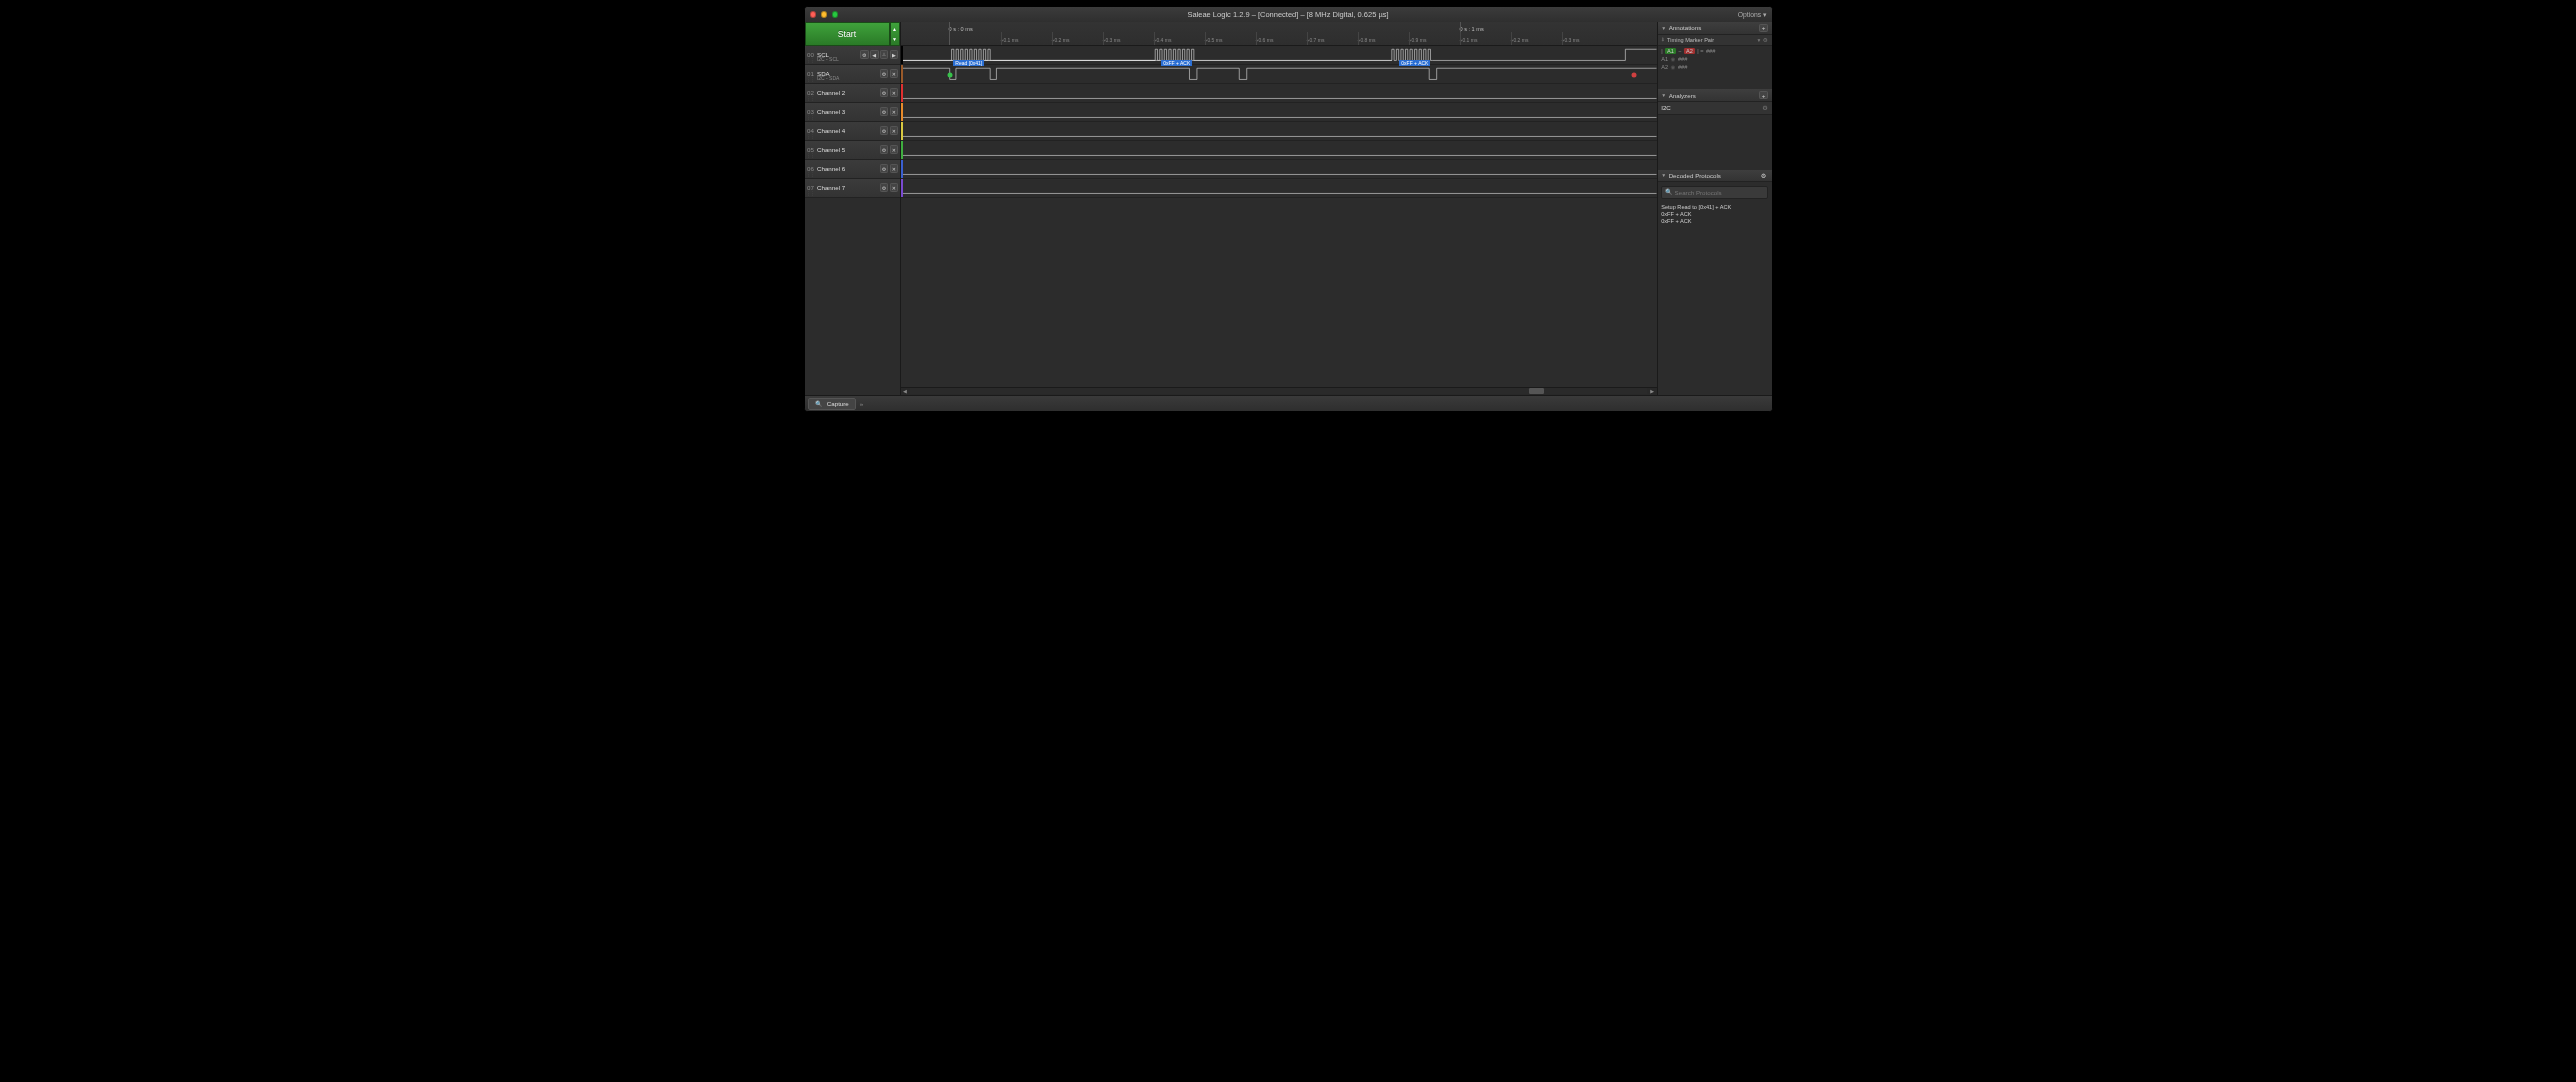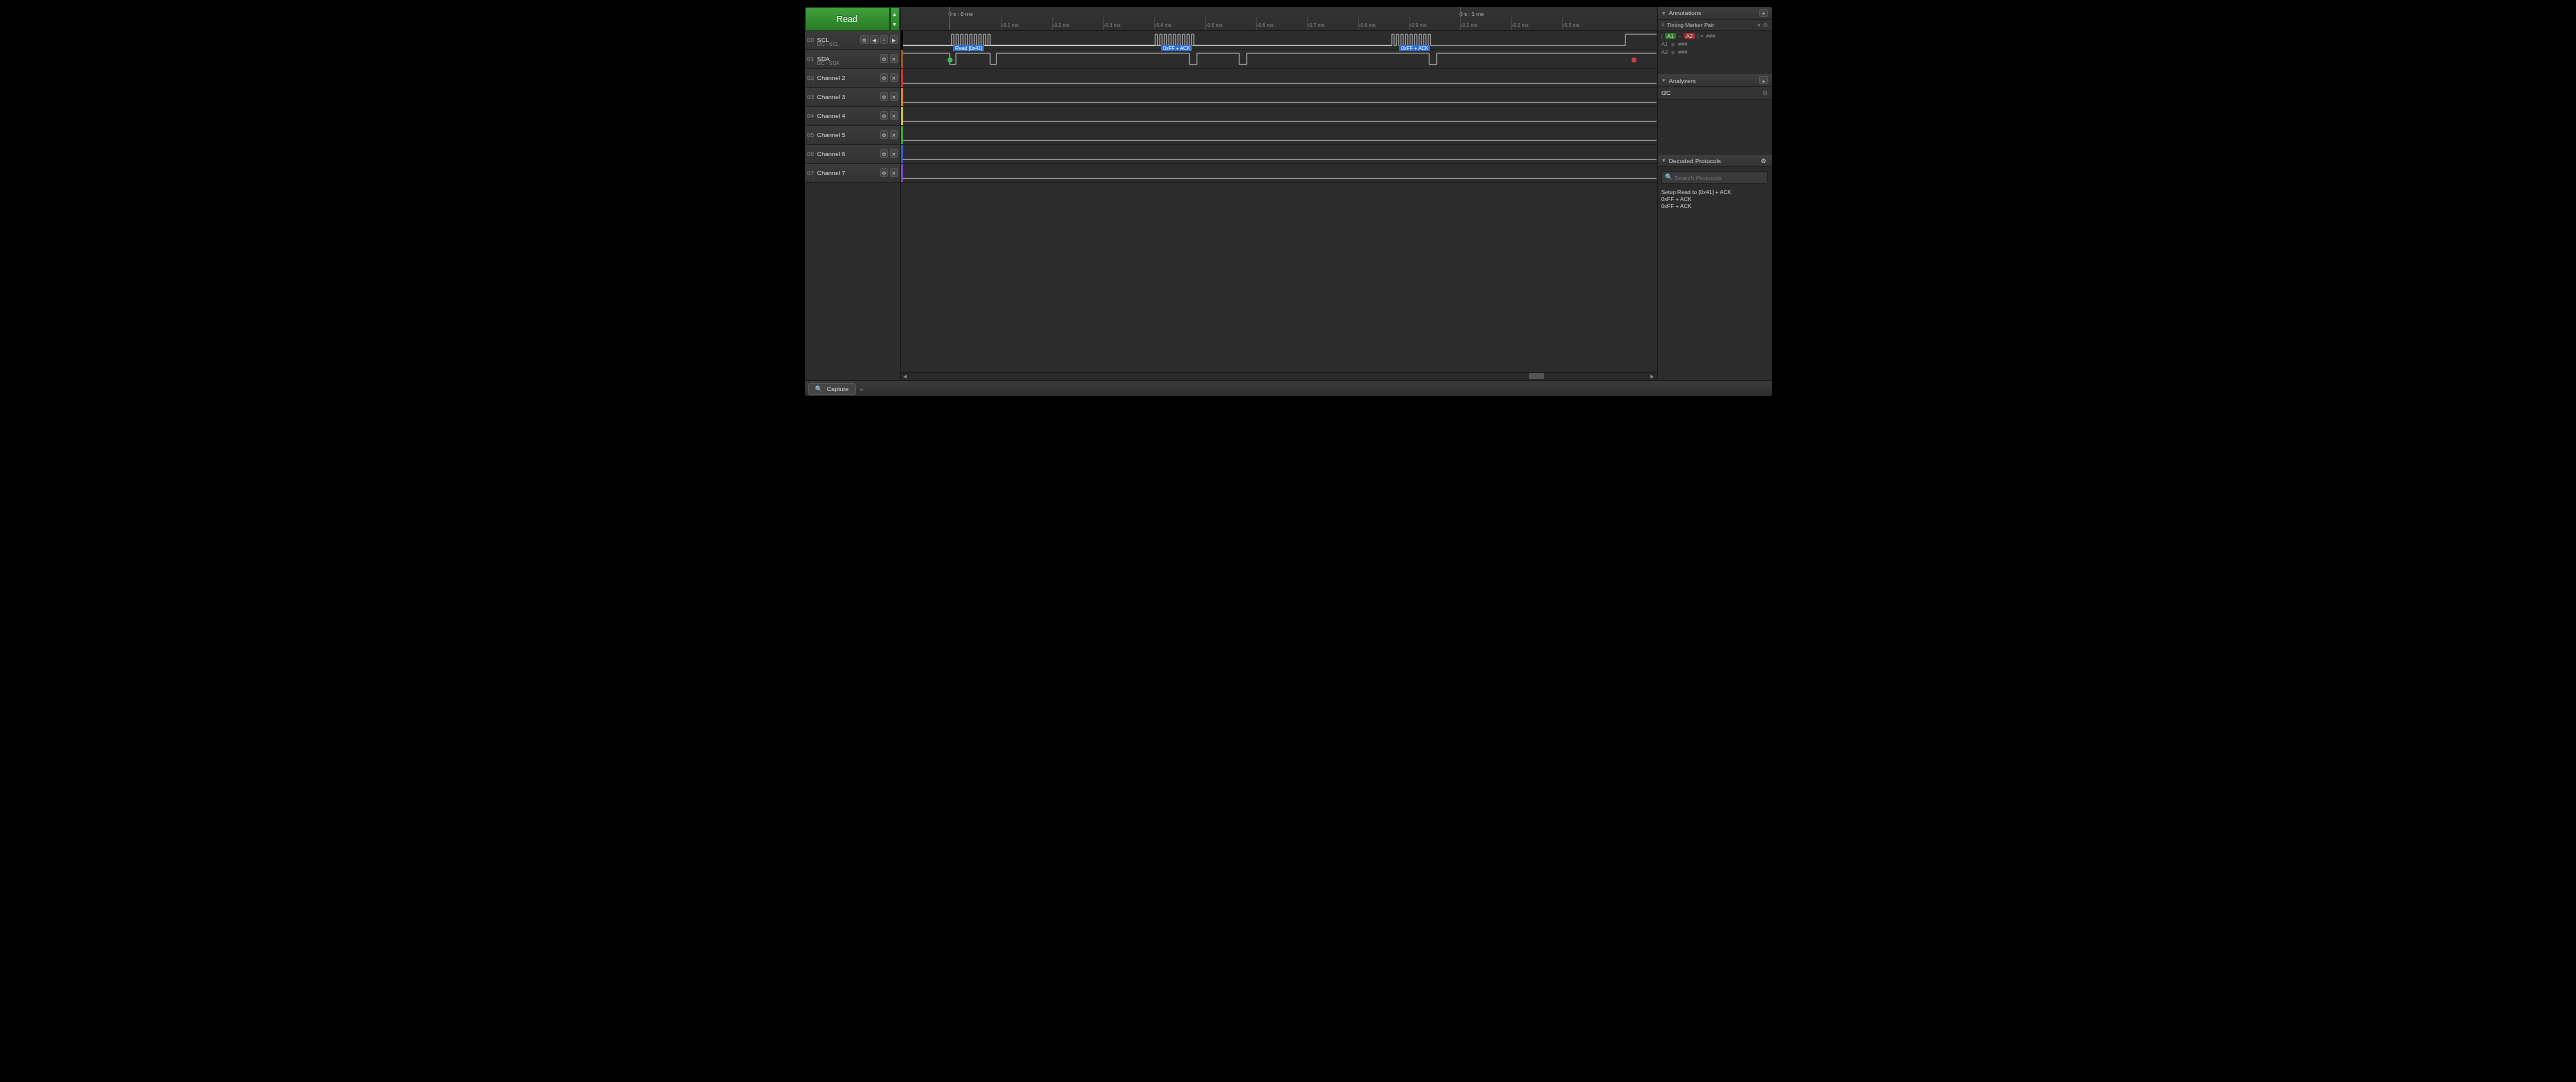--- a/index.html
+++ b/index.html
@@ -61,26 +61,38 @@
   .expand { margin-left:3.7px; color:#888; font-size:6.2px; cursor:pointer;}
   .flex1{flex:1;}
   .panel-subhead{ padding:1.9px 3.7px; background:#333; border-bottom:0.6px solid #222; display:flex;align-items:center; font-size:5.6px;color:#bbb;}
   .panel-subhead .gear,.panel-subhead .tri2{margin-left:2.5px;color:#777;cursor:pointer;}
   .panel-subhead .tri2{margin-left:auto;}
 </style>
 </head>
 <body>
 
 <div class="window">
+  <div class="titlebar">
+    <div class="traffic">
+      <div class="dot r"></div>
+      <div class="dot y"></div>
+      <div class="dot g"></div>
+    </div>
+    <div class="title">Saleae Logic 1.2.9 – [Connected] – [8 MHz Digital, 0.625 µs]</div>
+    <div class="options">
+      <span>Options</span>
+      <span>▾</span>
+    </div>
+  </div>
 
   <div class="app">
 
     <div class="left-col">
       <div class="start-row">
-        <div class="start-btn">Read</div>
+        <div class="start-btn">Start</div>
         <div class="start-arrows">
           <div class="sa">▲</div>
           <div class="sa">▼</div>
         </div>
       </div>
       <div id="channels">
           <div class="channel">
             <span class="ch-idx">00</span>
             <span class="ch-name">SCL</span>
             <span class="ch-sub">I2C - SCL</span>

